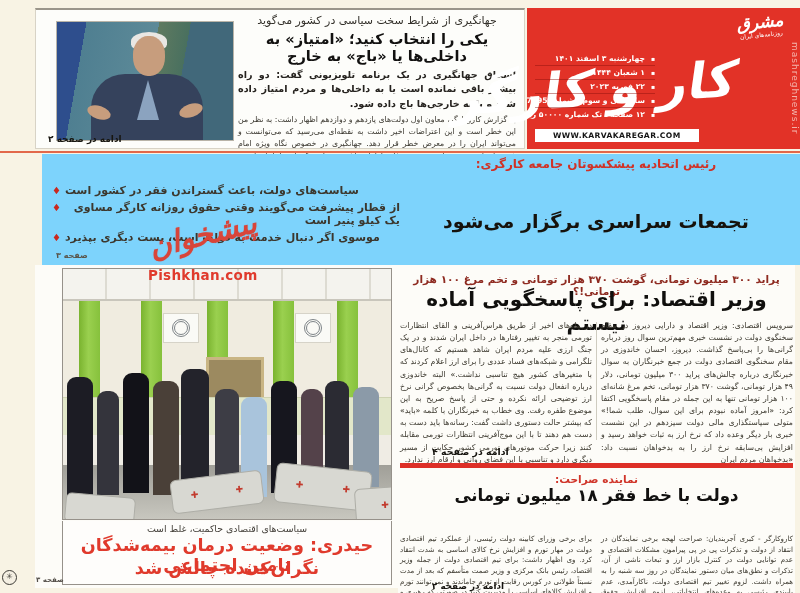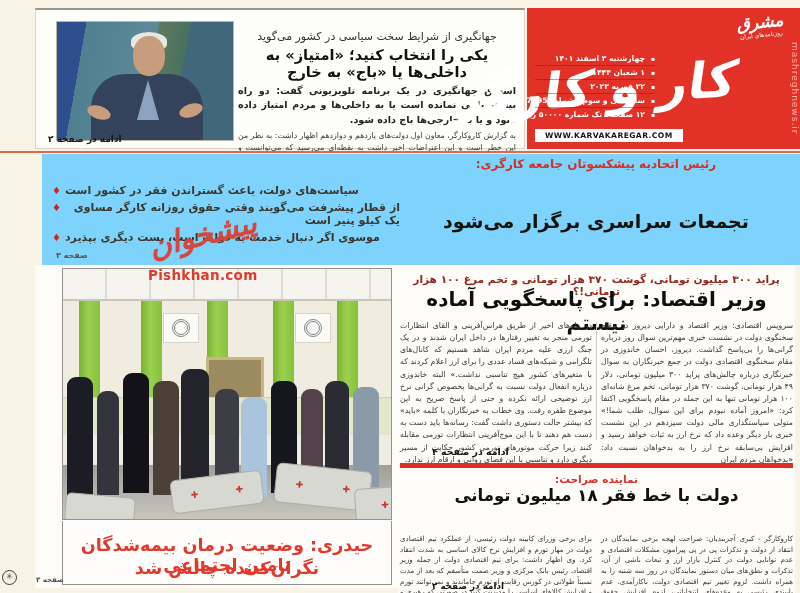--- a/index.html
+++ b/index.html
@@ -22,37 +22,37 @@
   #m-side { right:0px; top:34px; writing-mode:vertical-rl; font-size:9px; color:#f3b1a9; letter-spacing:1px; }
   #m-title { right:64px; top:34px; width:150px; color:#fff; font-size:50px; font-weight:bold;
              transform:skewX(-12deg) rotate(-4deg); text-align:center; line-height:1.7; white-space:nowrap; }
   #m-dates { left:8px; top:44px; width:120px; direction:rtl; }
   .m-date-row { display:flex; align-items:center; justify-content:flex-start; gap:6px;
                 border-bottom:1px solid rgba(140,15,10,.45); padding:2px 0; }
   .m-date-row:last-child { border-bottom:none; }
   .m-bullet { color:#fff; font-size:6px; line-height:1; }
   .m-date-text { color:#fff; font-size:7.6px; font-weight:bold; white-space:nowrap; }
   #m-web { left:8px; bottom:7px; background:#fff; color:#141414; font-size:7.6px; font-weight:bold;
-           padding:2px 10px; letter-spacing:.4px; direction:ltr; }
+           padding:2px 18px; letter-spacing:.4px; direction:ltr; }
 
   
   #top-article { left:35px; top:8px; width:490px; height:141px; background:#fdfdfa;
                  border:1px solid #d8d3c6; border-top:2px solid #9a958a; }
   #ja-photo { left:20px; top:11px; width:178px; height:120px; border:1px solid #b9b4a8; overflow:hidden;
               background:linear-gradient(100deg,#2e4e8d 0%,#2e4e8d 15%,#4f7f91 15%,#5d8a98 52%,#5f7a60 52%,#49705f 68%,#41687a 68%); }
   .ja-torso { position:absolute; left:34px; top:52px; width:112px; height:70px; background:#35425c;
               border-radius:34px 34px 0 0; }
   .ja-shirt { position:absolute; left:46px; top:6px; width:22px; height:40px; background:#8ba3bf;
               clip-path:polygon(50% 0,100% 100%,0 100%); }
   .ja-head { position:absolute; left:76px; top:14px; width:32px; height:40px; background:#c79d7d; border-radius:46%; }
   .ja-hair { position:absolute; left:74px; top:10px; width:36px; height:18px; background:#e9e7e3; border-radius:50% 50% 30% 30%; }
   .ja-hand { position:absolute; width:24px; height:13px; background:#c79d7d; border-radius:50%; }
   .ja-hand.l { left:30px; top:84px; transform:rotate(18deg); }
   .ja-hand.r { left:122px; top:82px; transform:rotate(-18deg); }
-  #ta-text { right:8px; top:20px; width:278px; }
+  #ta-text { right:8px; top:4px; width:278px; }
   #ta-kicker { text-align:center; font-size:11px; color:#33302a; }
   #ta-headline { text-align:center; font-size:14.6px; font-weight:900; color:#121110; margin-top:3px; }
   #ta-lead { font-size:9.6px; font-weight:bold; color:#26231f; margin-top:4px; text-align:justify; line-height:1.5; }
   #ta-body { font-size:7.8px; color:#3a372f; margin-top:3px; text-align:justify; line-height:1.52; }
   #ta-continue { position:absolute; left:12px; top:124px; font-size:9px; font-weight:bold; color:#17150f; }
 
   
   #top-divider { left:0; top:151px; width:800px; height:2px; background:#e2684a; }
 
   
@@ -258,19 +258,20 @@
 
   <div id="mp" class="abs">
     <div id="mp-kicker" class="abs">نماینده صراحت:</div>
     <div id="mp-line1" class="abs">دولت با خط فقر ۱۸ میلیون تومانی</div>
     <div id="mp-col-right" class="body-col">کاروکارگر - کبری آجربندیان: صراحت لهجه برخی نمایندگان در انتقاد از دولت و تذکرات پی در پی پیرامون مشکلات اقتصادی و عدم توانایی دولت در کنترل بازار ارز و تبعات ناشی از آن، تذکرات و نطق‌های میان دستور نمایندگان در روز سه شنبه را به همراه داشت. لزوم تغییر تیم اقتصادی دولت، ناکارآمدی، عدم پایبندی رئیسی به وعده‌های انتخاباتی، لزوم افزایش حقوق متناسب با تورم، انتقاد از افزایش بی‌وقفه و... کلیدواژه‌هایی بود که شنیده می‌شد. در این راستا علی بابایی کارنامی رئیس فراکسیون کارگری ضمن ابراز تأسف</div>
     <div id="mp-col-left" class="body-col">برای برخی وزرای کابینه دولت رئیسی، از عملکرد تیم اقتصادی دولت در مهار تورم و افزایش نرخ کالای اساسی به شدت انتقاد کرد. وی اظهار داشت: برای تیم اقتصادی دولت از جمله وزیر اقتصاد، رئیس بانک مرکزی و وزیر صمت متأسفم که بعد از مدت نسبتاً طولانی در کورس رقابت از تورم جاماندند و نمی‌توانند تورم و افزایش کالاهای اساسی را مدیریت کنند در صورتی که رهبری و ملت شریف ایران اعتقاد صریح به مدیریت بازار دارند و این سوال از نظر مجلس و مردم وجود دارد. مردم و اقشار جامعه چه گناهی کرده‌اند که باید تاوان ناکارآمدی مسئولین را بپردازند.</div>
     <div id="mp-continue" class="abs">ادامه در صفحه ۲</div>
   </div>
 
   <div id="photo-article" class="abs">
+    <div id="pa-caption" class="abs">سیاست‌های اقتصادی حاکمیت، غلط است</div>
     <div id="pa-line1" class="abs">حیدری: وضعیت درمان بیمه‌شدگان تامین اجتماعی</div>
     <div id="pa-line2" class="abs">نگران‌کننده چالش شد</div>
   </div>
   <div id="pa-page" class="abs">صفحه ۳</div>
   <div id="corner-icon" class="abs">✳</div>
 
 </div>
 
 </body></html>

